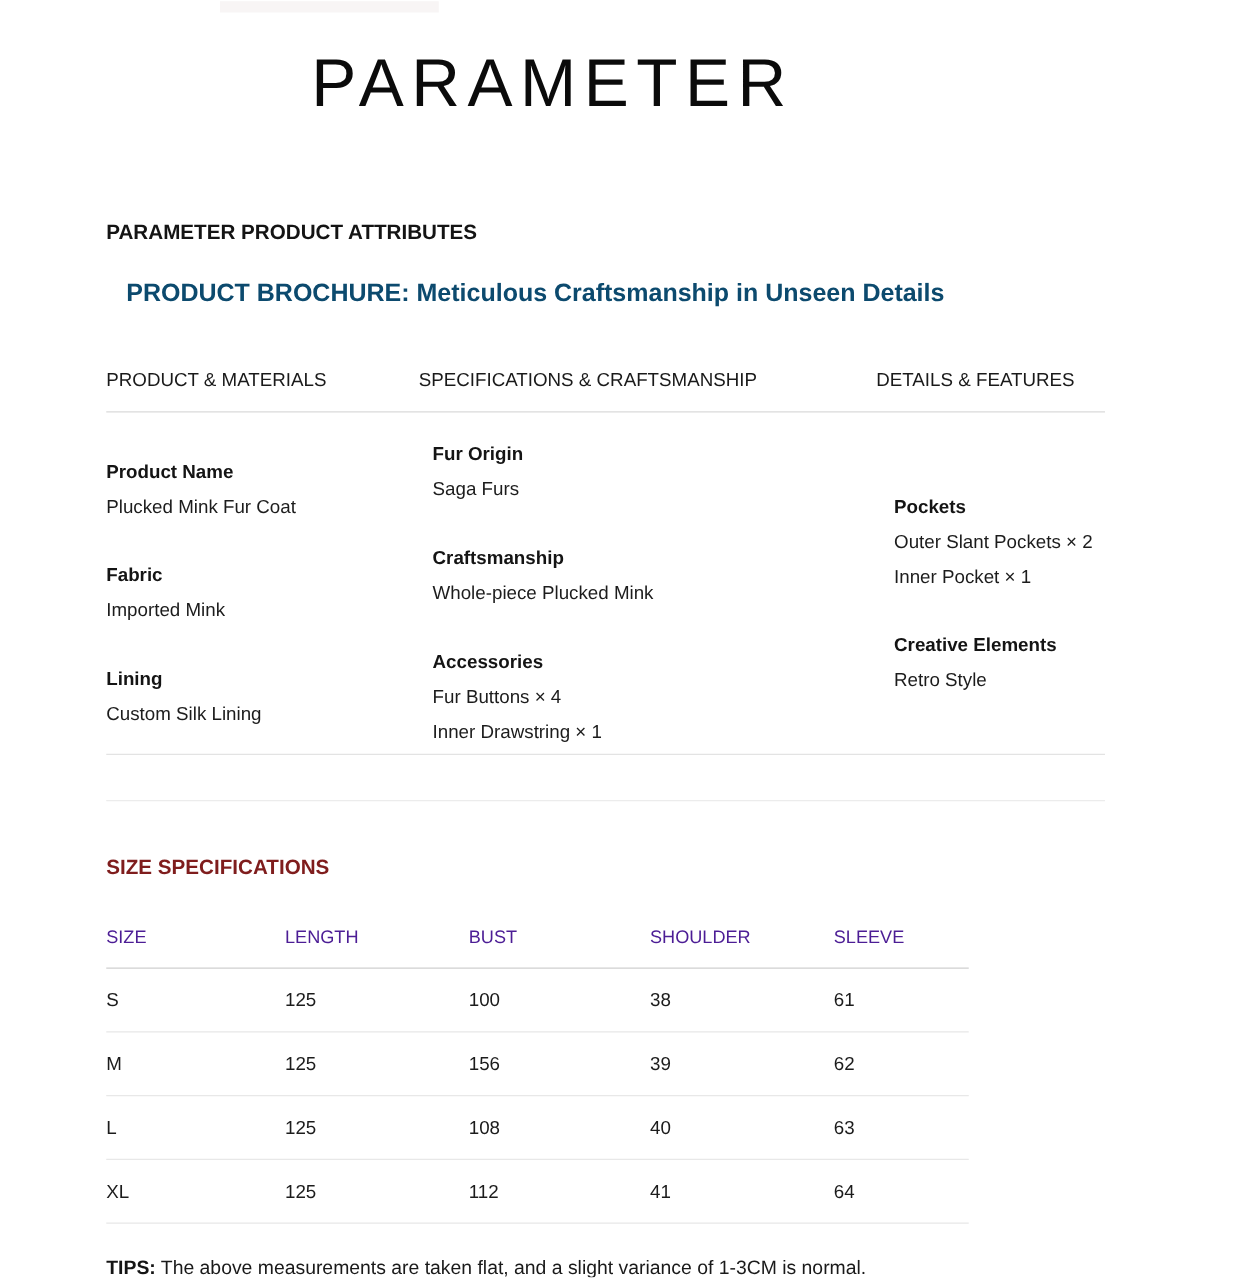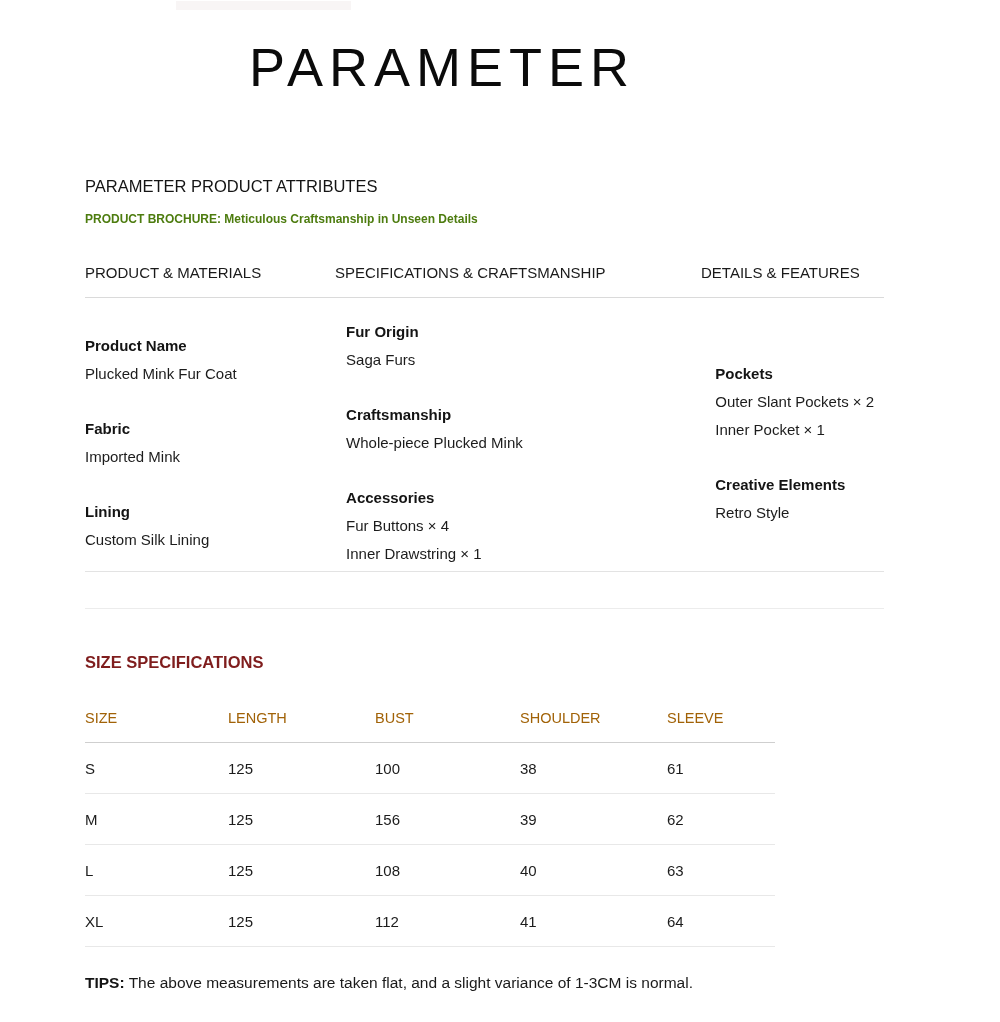--- a/index.html
+++ b/index.html
@@ -32,30 +32,30 @@
   }
   .content {
     margin-left: 85px;
     width: 826px;
   }
   .attr-heading1 {
     margin: 0;
     padding-top: 78px;
     font-size: 16.5px;
     line-height: 20px;
-    font-weight: 400;
+    font-weight: 700;
     color: #141414;
   }
   .attr-heading2 {
-    margin: 0;
+    margin: 16px;
     padding-top: 13px;
-    font-size: 12px;
-    line-height: 20px;
-    font-weight: 700;
-    color: #4d7c0f;
+    font-size: 20px;
+    line-height: 20px;
+    font-weight: 700;
+    color: #0c4a6e;
   }
   .attr-columns-header {
     display: flex;
     padding-top: 34px;
     padding-bottom: 14px;
     border-bottom: 1px solid #dadada;
     font-size: 15px;
     line-height: 20px;
     color: #1a1a1a;
   }
@@ -90,21 +90,21 @@
   }
   .size-table { width: 690px; }
   .size-table-header {
     display: grid;
     grid-template-columns: 143px 147px 145px 147px 108px;
     padding-top: 37px;
     padding-bottom: 15px;
     border-bottom: 1px solid #cfcfcf;
     font-size: 14.5px;
     line-height: 18px;
-    color: #a16207;
+    color: #4c1d95;
   }
   .size-row {
     display: grid;
     grid-template-columns: 143px 147px 145px 147px 108px;
     height: 50px;
     align-items: center;
     border-bottom: 1px solid #e8e8e8;
     font-size: 15px;
     color: #1c1c1c;
   }

